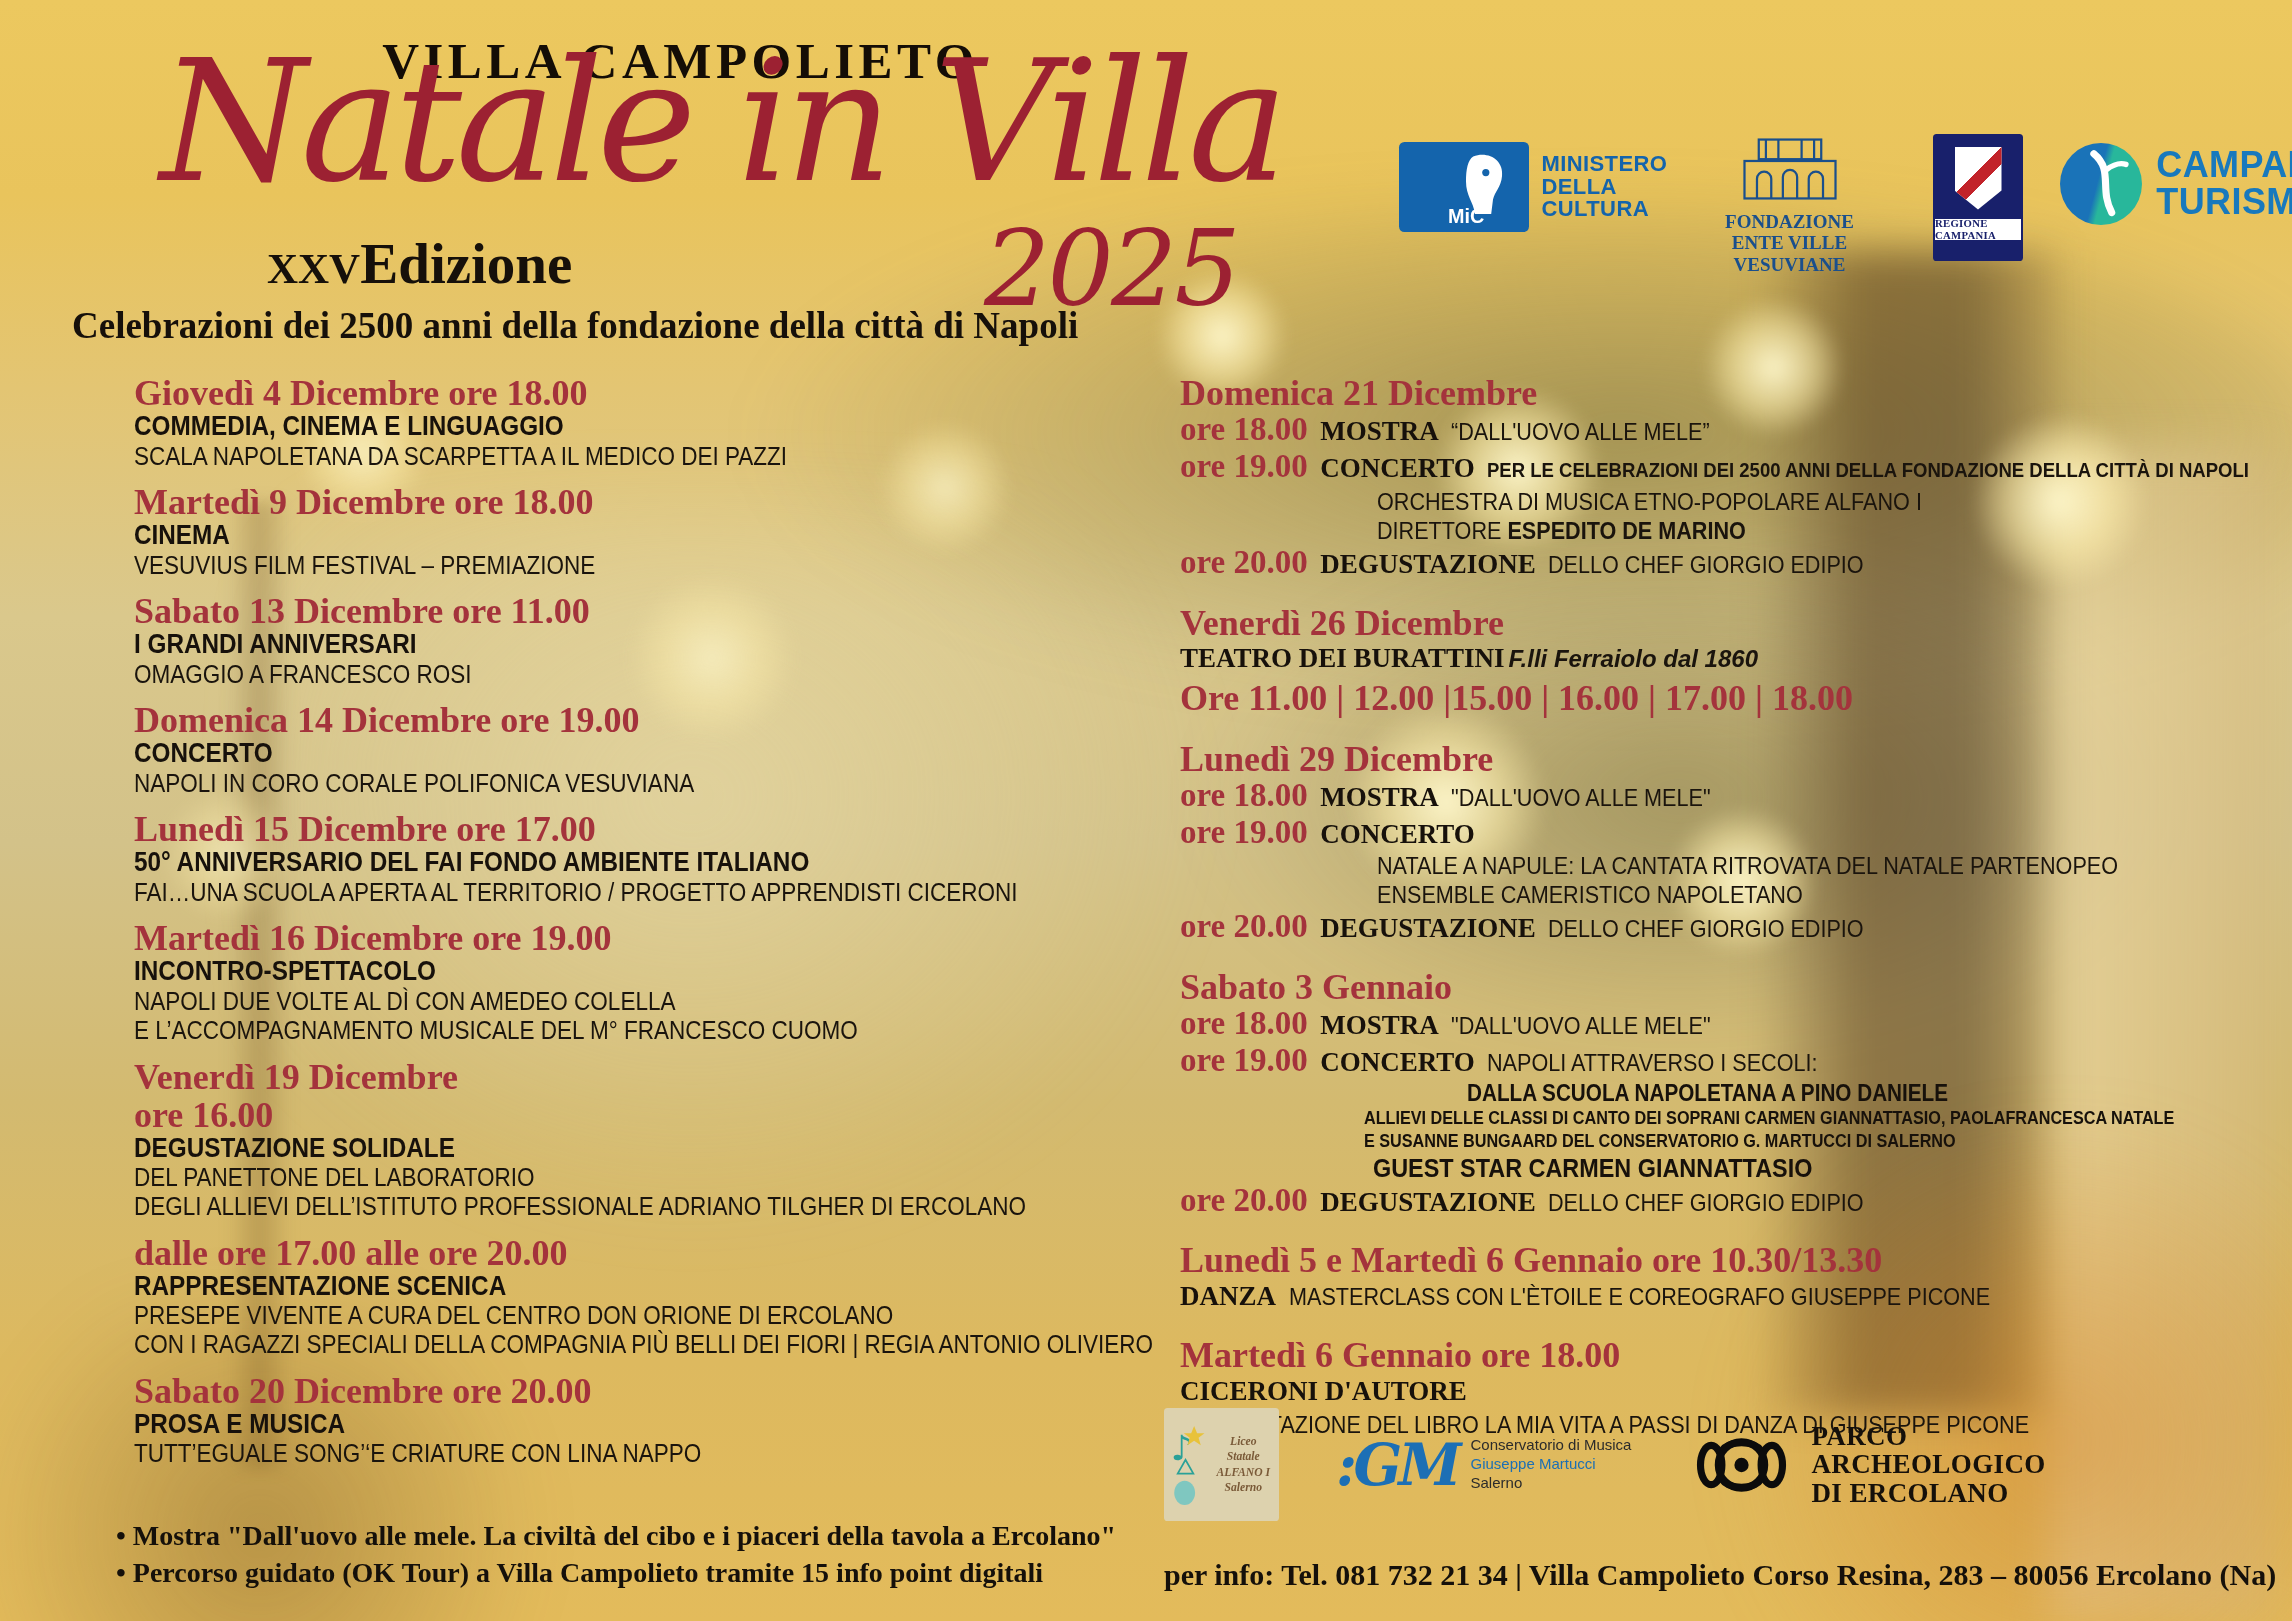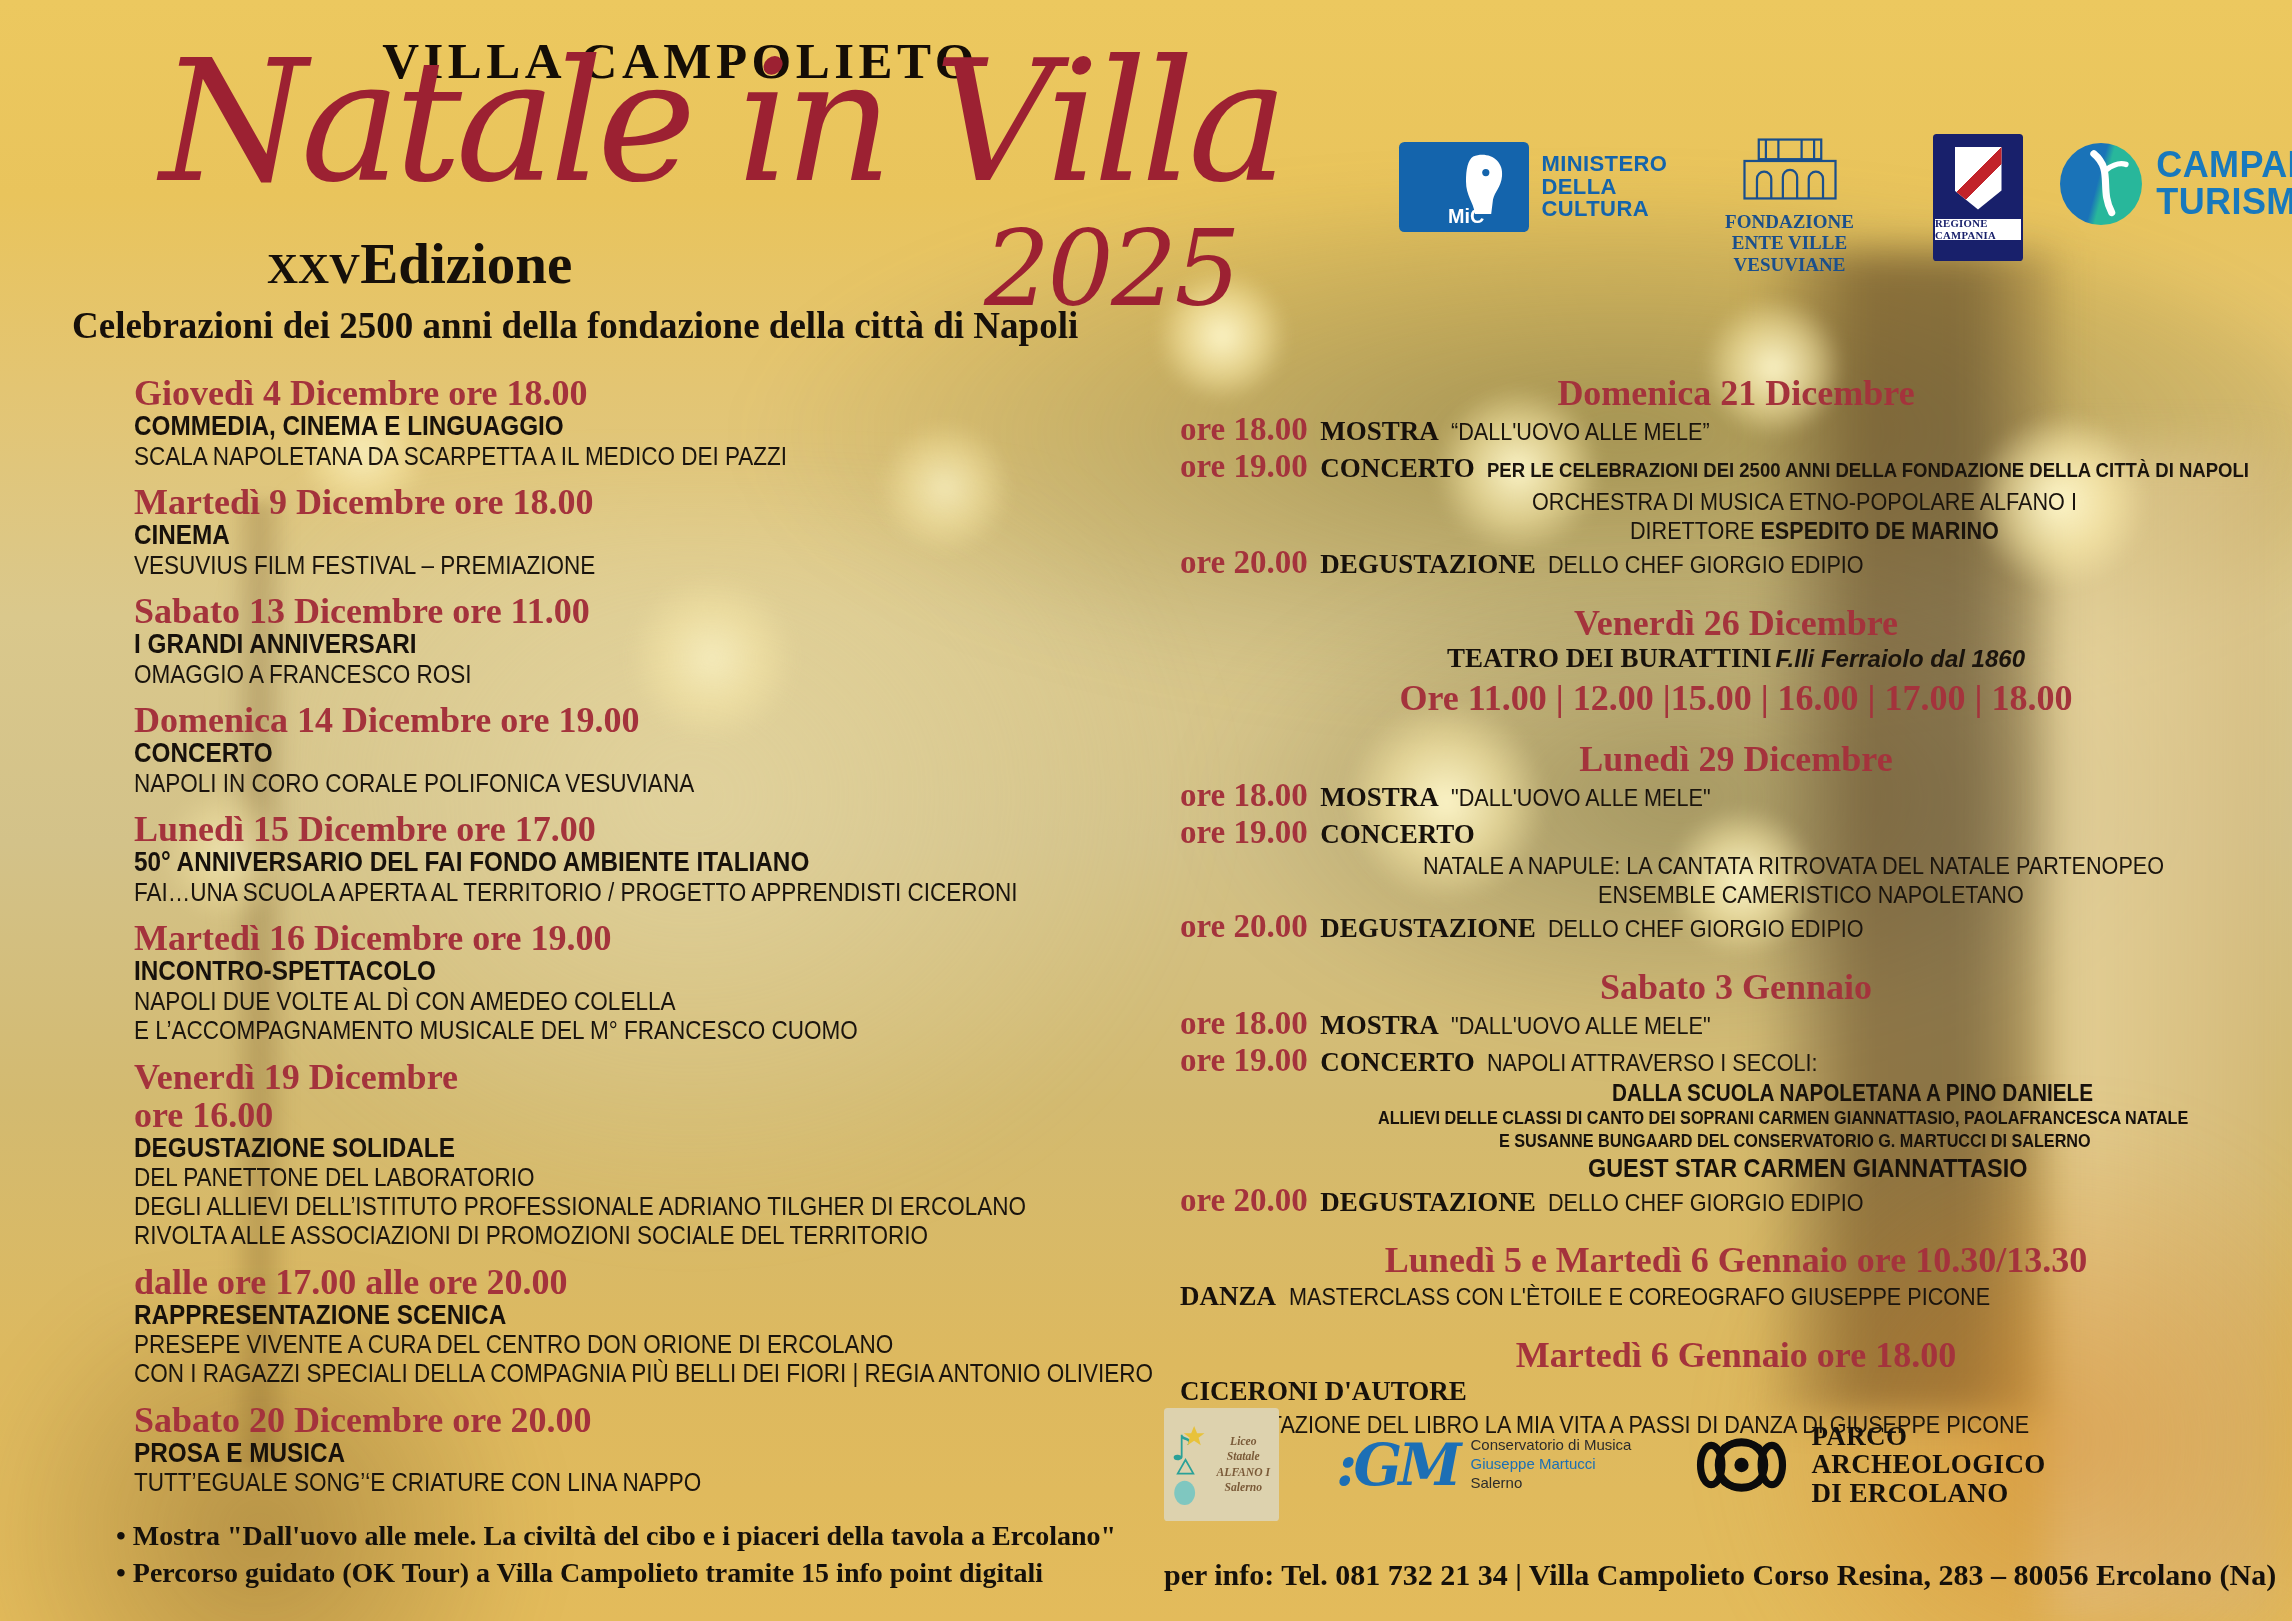--- a/index.html
+++ b/index.html
@@ -60,21 +60,21 @@
   .ct-txt{font-weight:700;font-size:36px;line-height:1.02;color:#1879bd;letter-spacing:0.4px;}
 
   
   .cx{display:inline-block;transform:scaleX(.9);transform-origin:0 60%;white-space:nowrap;}
   .events-left{position:absolute;left:134px;top:374px;width:1039px;display:flex;flex-direction:column;gap:12.5px;}
   .ev .date{font-family:"Liberation Serif",serif;font-weight:700;font-size:36px;line-height:38px;color:#a4333c;}
   .ev .title{font-size:27px;font-weight:700;line-height:29.6px;color:#17110b;}
   .ev .line{font-size:25px;font-weight:400;line-height:29px;color:#1a140d;}
   .bullets{position:absolute;left:116px;top:1517px;font-family:"Liberation Serif",serif;font-weight:700;font-size:28px;line-height:37px;color:#15100a;}
 
-  .events-right{position:absolute;left:1180px;top:374px;width:1112px;display:flex;flex-direction:column;gap:21.5px;text-align:center;}
+  .events-right{position:absolute;left:1180px;top:374px;width:1112px;display:flex;flex-direction:column;gap:21.5px;}
   .rev .date{font-family:"Liberation Serif",serif;font-weight:700;font-size:36px;line-height:38px;color:#a4333c;}
   .r-row{display:flex;align-items:baseline;gap:12.5px;line-height:34px;}
   .r-time{font-family:"Liberation Serif",serif;font-weight:700;font-size:33px;color:#a4333c;white-space:nowrap;}
   .r-label{font-family:"Liberation Serif",serif;font-weight:700;font-size:27px;color:#17110b;white-space:nowrap;}
   .r-text{font-size:24px;font-weight:400;color:#1a140d;}
   .r-text-sm{font-size:20.6px;font-weight:700;color:#1a140d;}
   .r-cont{margin-left:197px;font-size:24px;font-weight:400;line-height:29px;color:#1a140d;}
   .r-school{margin-left:287px;font-size:23px;font-weight:700;line-height:27px;color:#17110b;}
   .r-small{margin-left:184px;font-size:18px;font-weight:700;line-height:23px;color:#17110b;}
   .r-guest{margin-left:193px;font-size:26px;font-weight:700;line-height:30px;color:#17110b;}
@@ -216,21 +216,20 @@
       <div class="line"><span class="cx">NAPOLI DUE VOLTE AL DÌ CON AMEDEO COLELLA</span></div>
       <div class="line"><span class="cx">E L’ACCOMPAGNAMENTO MUSICALE DEL M° FRANCESCO CUOMO</span></div>
     </div>
 
     <div class="ev">
       <div class="date">Venerdì 19 Dicembre</div>
       <div class="date">ore 16.00</div>
       <div class="title"><span class="cx">DEGUSTAZIONE SOLIDALE</span></div>
       <div class="line"><span class="cx">DEL PANETTONE DEL LABORATORIO</span></div>
       <div class="line"><span class="cx">DEGLI ALLIEVI DELL’ISTITUTO PROFESSIONALE ADRIANO TILGHER DI ERCOLANO</span></div>
-      <div class="line"><span class="cx">RIVOLTA ALLE ASSOCIAZIONI DI PROMOZIONI SOCIALE DEL TERRITORIO</span></div>
     </div>
 
     <div class="ev">
       <div class="date">dalle ore 17.00 alle ore 20.00</div>
       <div class="title"><span class="cx">RAPPRESENTAZIONE SCENICA</span></div>
       <div class="line"><span class="cx">PRESEPE VIVENTE A CURA DEL CENTRO DON ORIONE DI ERCOLANO</span></div>
       <div class="line"><span class="cx">CON I RAGAZZI SPECIALI DELLA COMPAGNIA PIÙ BELLI DEI FIORI | REGIA ANTONIO OLIVIERO</span></div>
     </div>
 
     <div class="ev">

